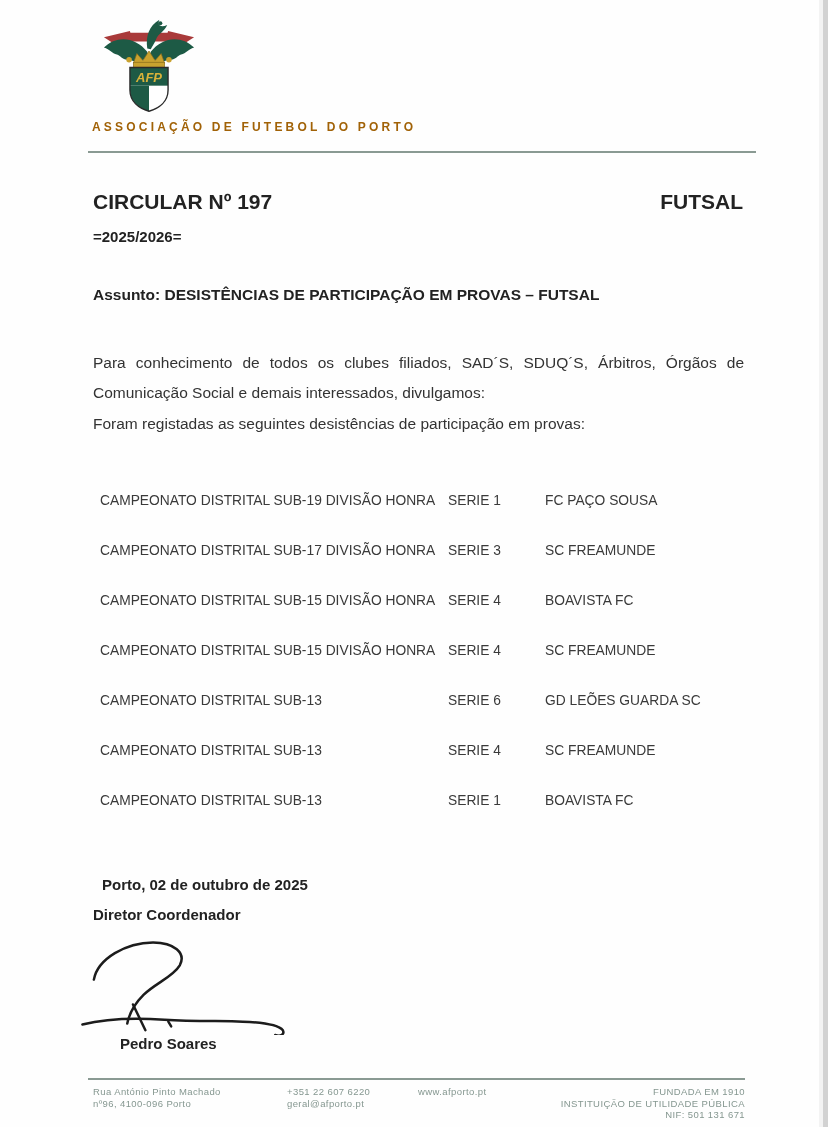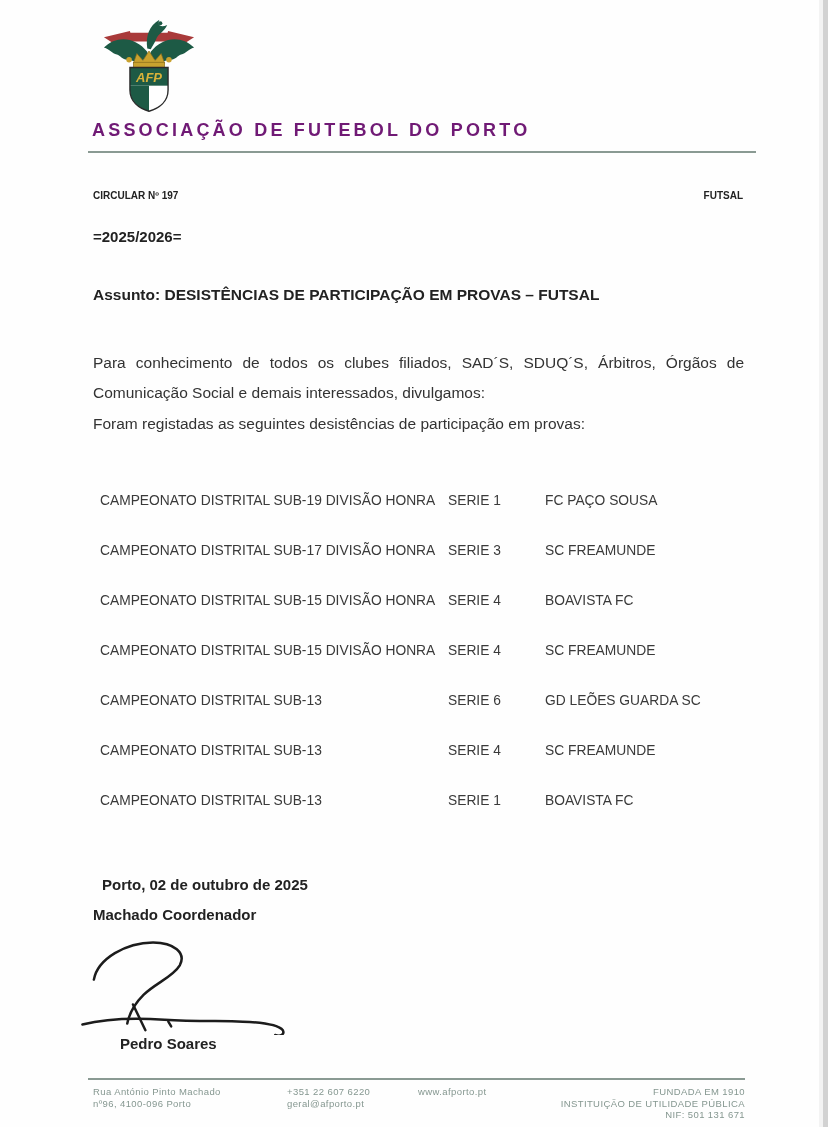--- a/index.html
+++ b/index.html
@@ -22,43 +22,43 @@
     border-left: 4px solid #f3f3f3;
   }
   .logo {
     position: absolute;
     left: 96px; top: 12px;
     width: 106px; height: 104px;
   }
   .wordmark {
     position: absolute;
     left: 92px; top: 120px;
-    font-size: 18px;
+    font-size: 12px;
     font-weight: 600;
     letter-spacing: 3.2px;
-    color: #701a75;
+    color: #a16207;
     white-space: nowrap;
   }
   .rule {
     position: absolute;
     left: 88px;
     width: 668px;
     height: 2px;
     background: #8a9a93;
   }
   .rule-top { top: 151px; }
   .rule-footer { top: 1078px; width: 657px; }
   .circular-row {
     position: absolute;
     left: 93px; top: 190px;
     width: 650px;
     display: flex;
     justify-content: space-between;
     font-weight: bold;
-    font-size: 10px;
+    font-size: 21px;
     color: #222;
   }
   .season {
     position: absolute;
     left: 93px; top: 228px;
     font-weight: bold;
     font-size: 15px;
     color: #222;
   }
   .subject {
@@ -218,21 +218,21 @@
       <span>SC FREAMUNDE</span>
     </div>
     <div class="w-row">
       <span>CAMPEONATO DISTRITAL SUB-13</span>
       <span>SERIE 1</span>
       <span>BOAVISTA FC</span>
     </div>
   </div>
 
   <div class="place-date">Porto, 02 de outubro de 2025</div>
-  <div class="role">Machado Coordenador</div>
+  <div class="role">Diretor Coordenador</div>
 
   <svg class="signature-svg" viewBox="0 0 220 110" aria-hidden="true">
     <g fill="none" stroke="#1c1c1c" stroke-width="2.6" stroke-linecap="round">
       <path d="M14 52 C18 30 48 13 76 13 C98 13 111 24 104 37 C97 49 78 56 66 68 C57 77 51 88 49 98"></path>
       <path d="M2 99 C30 92 60 92 88 94 C120 96 150 95 170 96 C196 97 208 100 212 105 C214 109 210 112 204 110"></path>
       <path d="M55 78 L68 105"></path>
       <path d="M92 96 L95 101"></path>
     </g>
   </svg>
 

